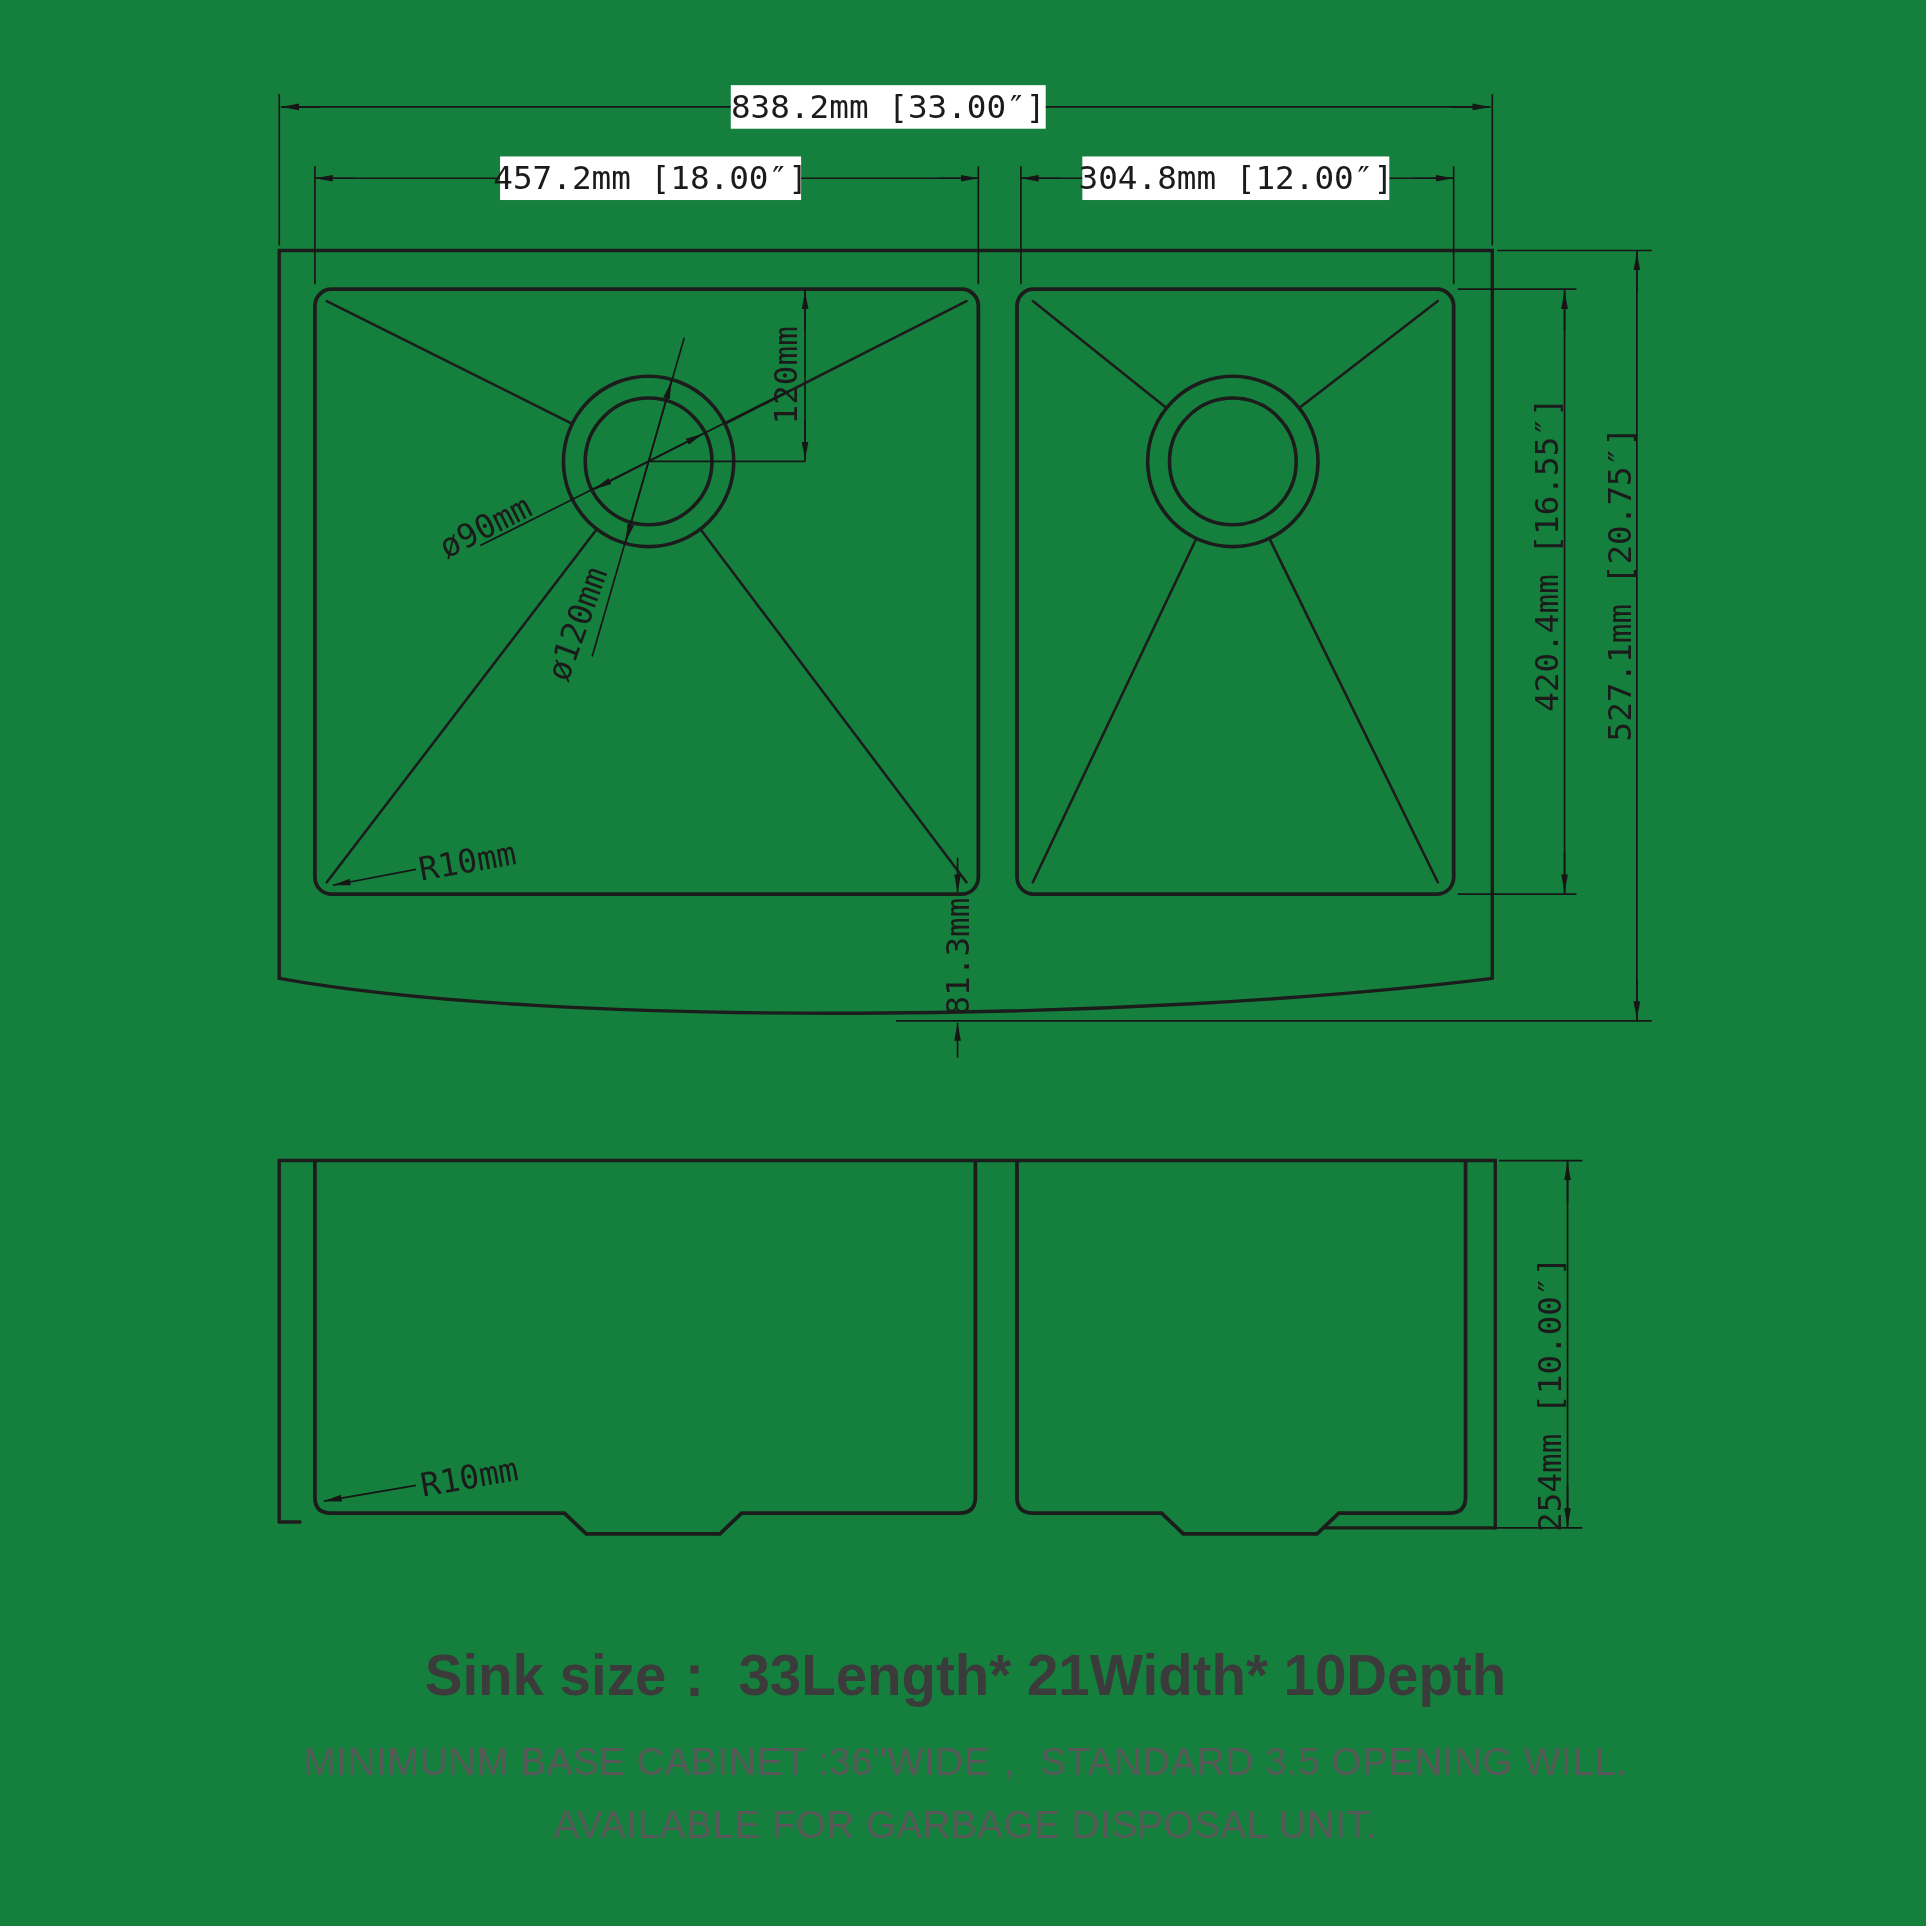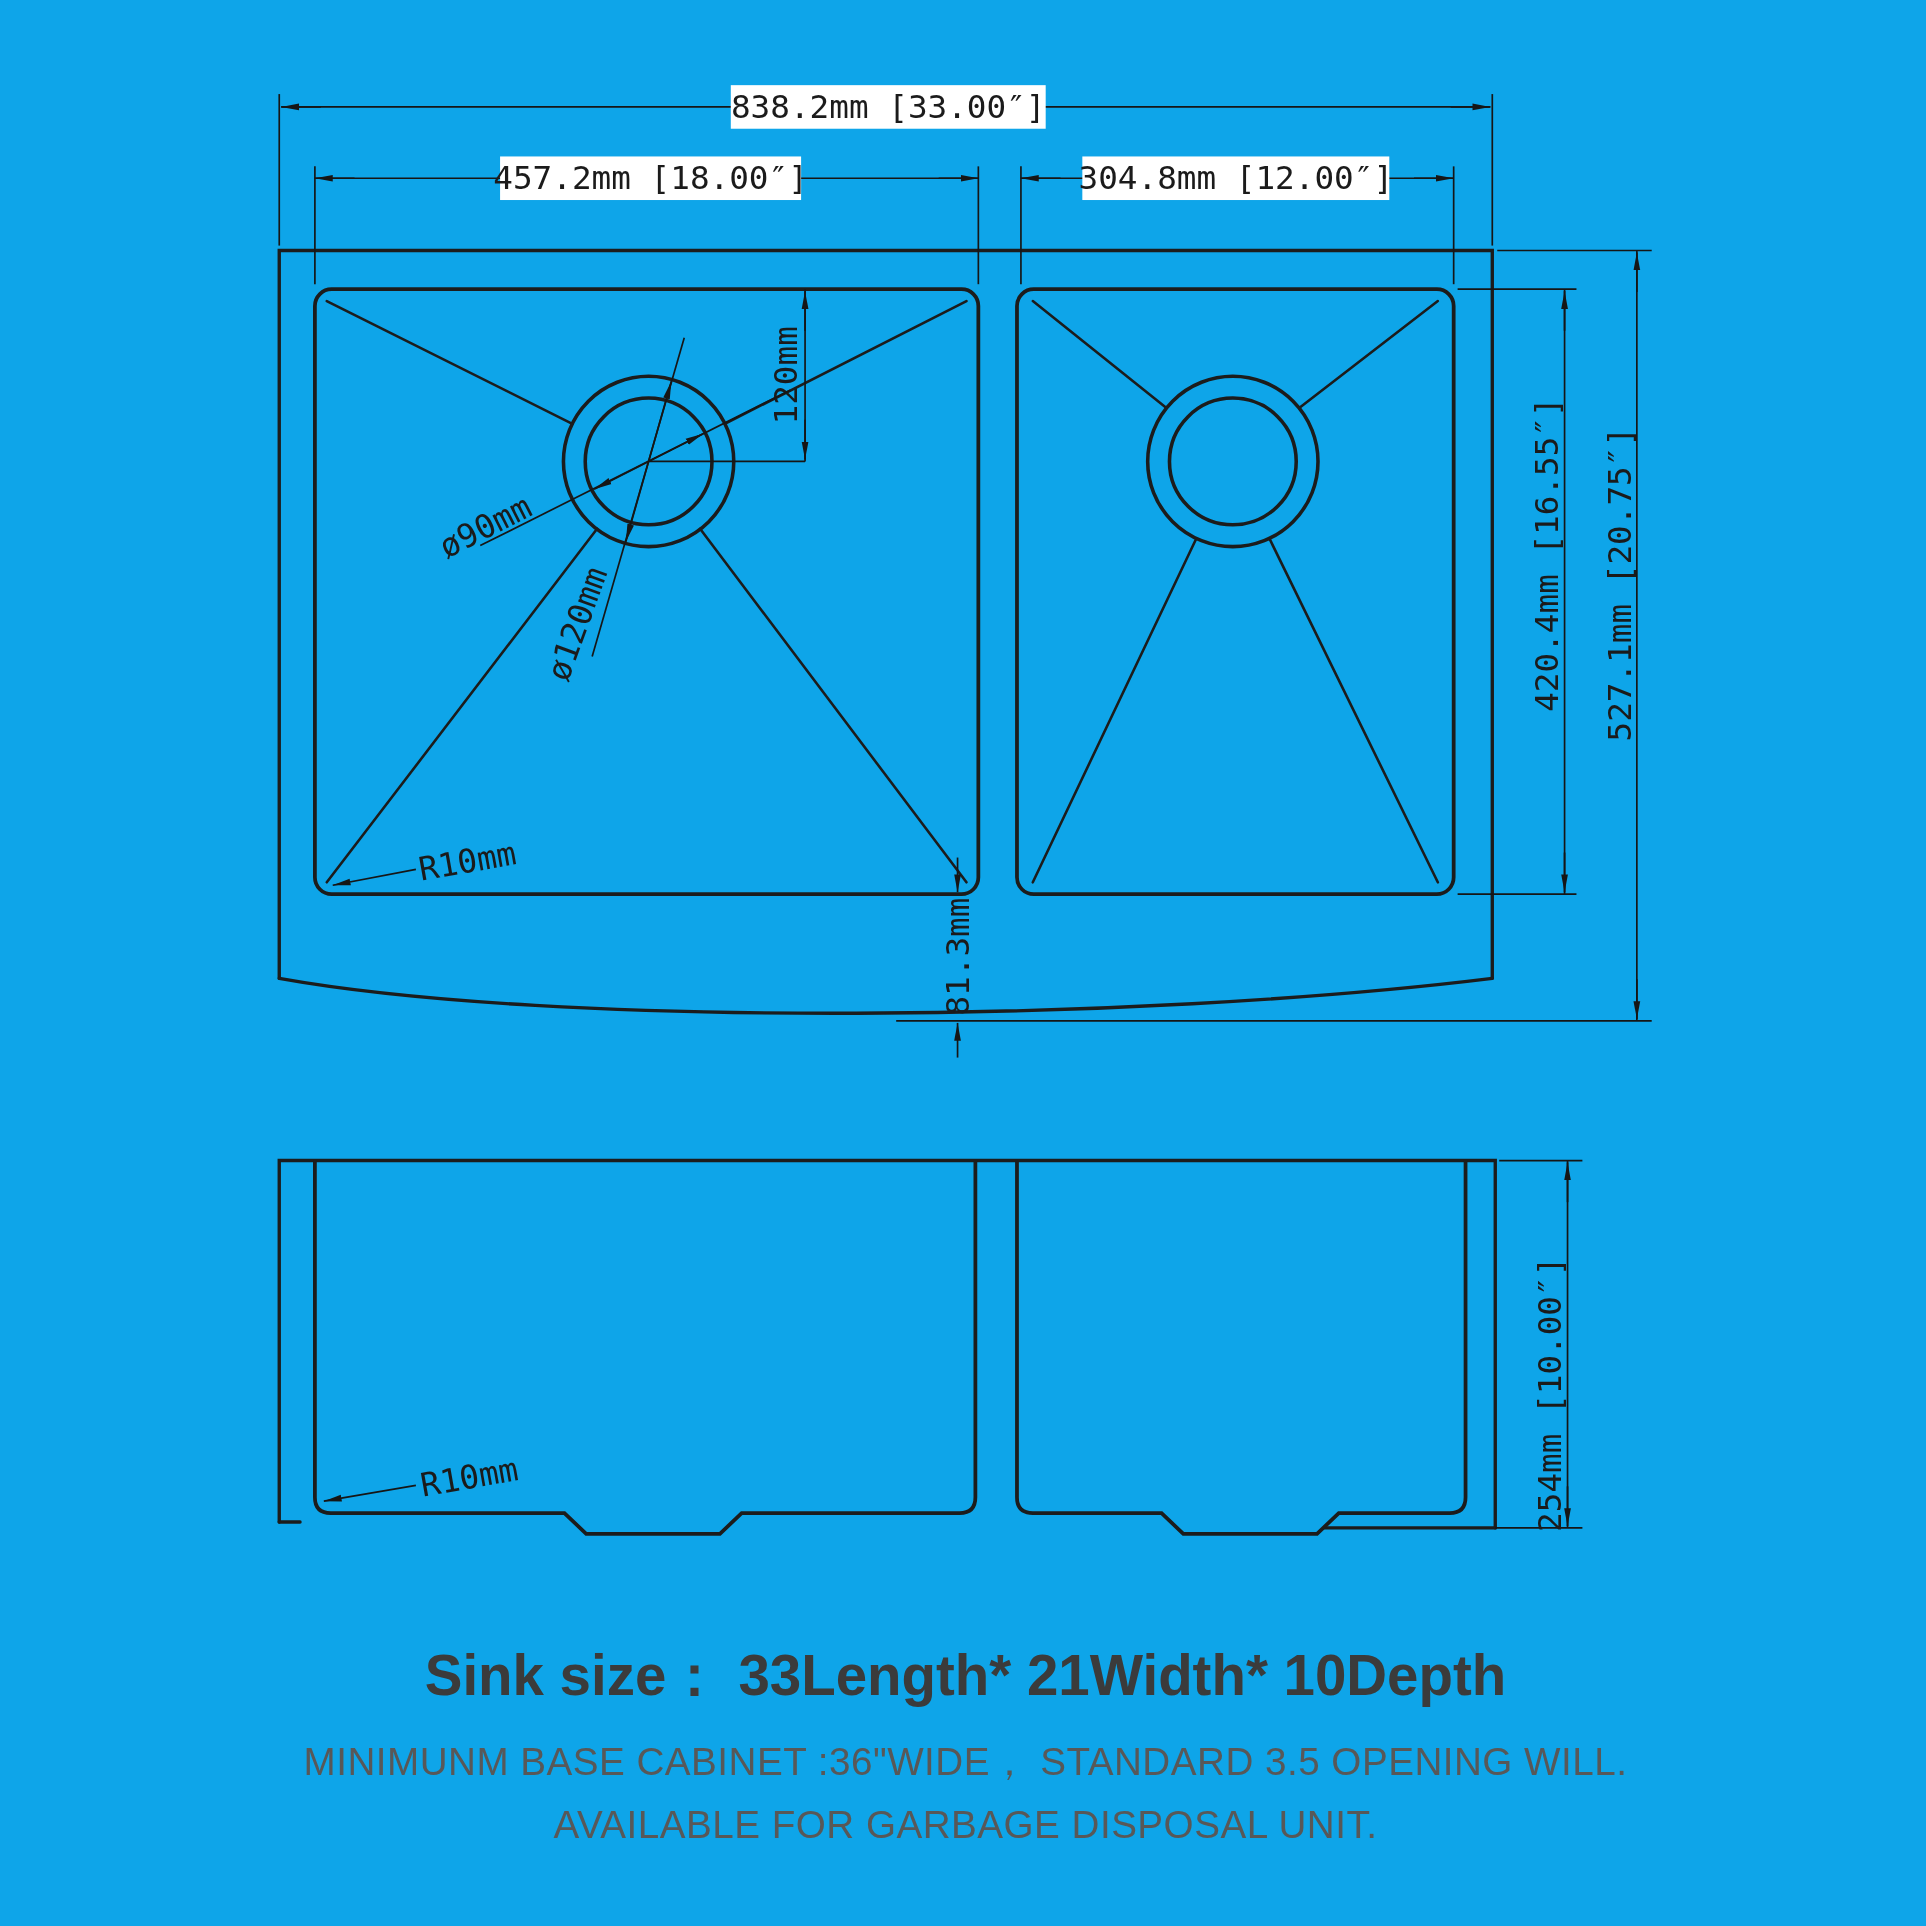--- a/index.html
+++ b/index.html
@@ -1,16 +1,16 @@
 <!DOCTYPE html>
 <html><head>
 <meta charset="utf-8">
 <style>
   html,body{margin:0;padding:0;background:#ffffff;}
-  .page{width:1927px;height:1927px;background:#0ea5e9;position:relative;overflow:hidden;}
+  .page{width:1927px;height:1927px;background:#15803d;position:relative;overflow:hidden;}
   svg{display:block;}
   .obj{fill:none;stroke:#1c1c1c;stroke-width:3.4;stroke-linecap:round;}
   .obj2{fill:none;stroke:#1c1c1c;stroke-width:3.8;}
   .diag{fill:none;stroke:#1c1c1c;stroke-width:2.6;stroke-linecap:round;}
   .circ{fill:none;stroke:#1c1c1c;stroke-width:3.6;}
   .dim{fill:none;stroke:#161616;stroke-width:1.7;}
   .dimtxt{font-family:"DejaVu Sans Mono",monospace;font-size:33px;fill:#1b1b1b;letter-spacing:0px;}
   .mask{fill:#ffffff;stroke:none;}
   .title-txt{font-family:"Liberation Sans",sans-serif;font-weight:bold;font-size:57px;fill:#3b3b3b;}
   .note-txt{font-family:"Liberation Sans",sans-serif;font-size:39px;fill:#585858;letter-spacing:0.5px;}

